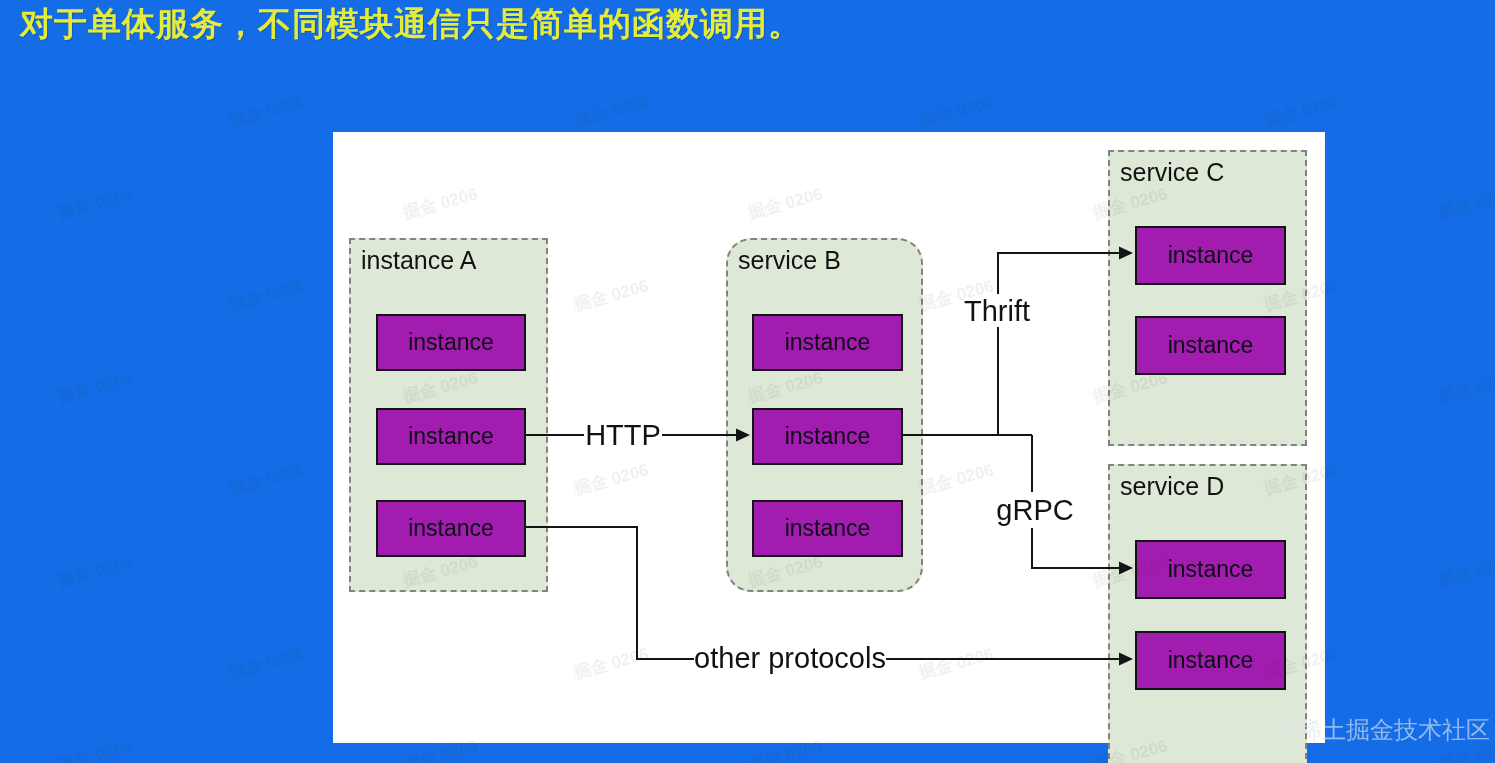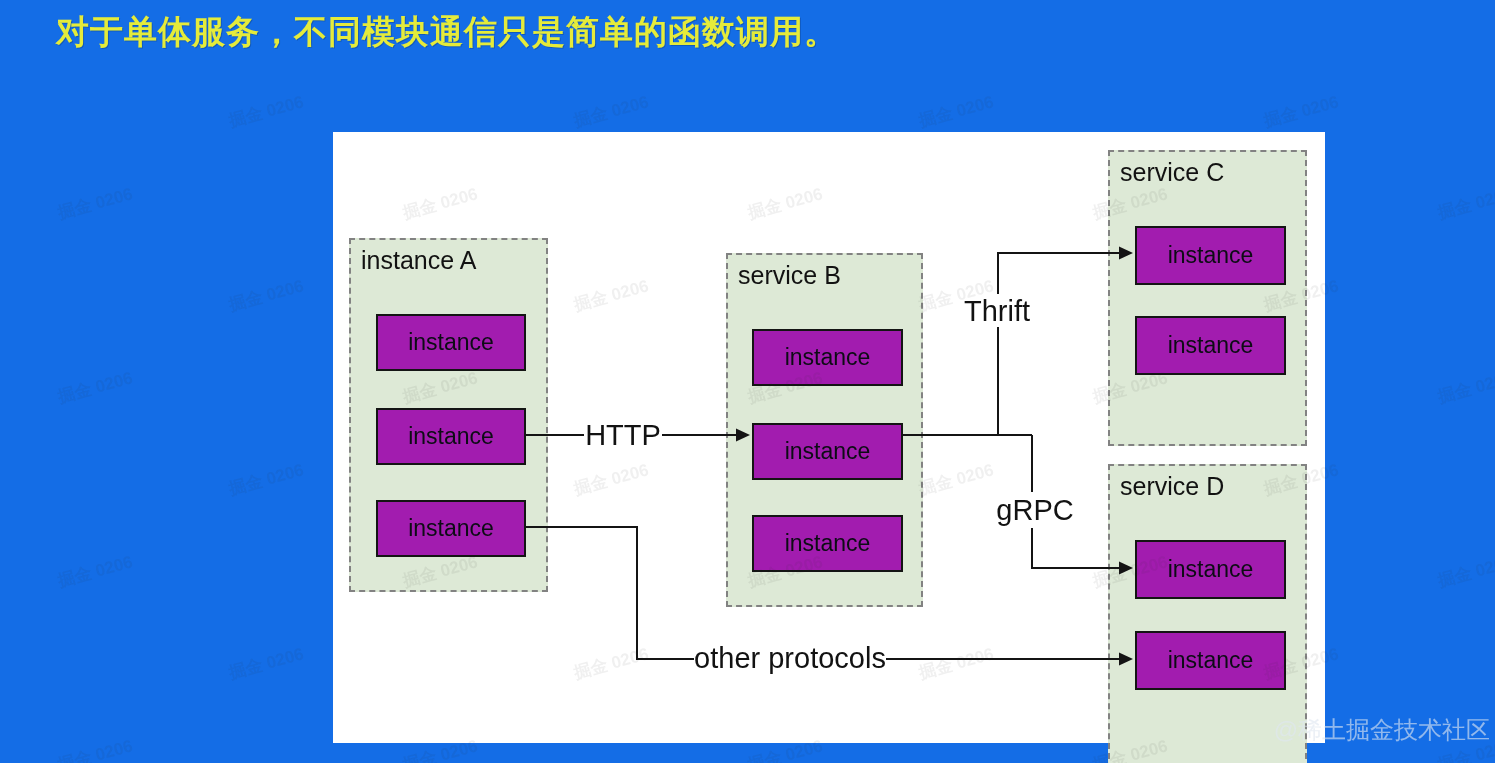--- a/index.html
+++ b/index.html
@@ -3,21 +3,21 @@
 <meta charset="utf-8">
 <style>
   html,body{margin:0;padding:0;}
   body{
     width:1495px;height:763px;position:relative;overflow:hidden;
     background:#146de6;
     font-family:"Liberation Sans","DejaVu Sans",sans-serif;
   }
   
   .header{
-    position:absolute;left:20px;top:10px;z-index:5;margin-left:36px;
+    position:absolute;left:20px;top:2px;z-index:5;
   }
   .header .hline{
     font-size:33px;font-weight:700;line-height:44px;
     color:#e5eb3a;letter-spacing:1px;
     text-shadow:1px 1px 0 rgba(0,0,0,0.18);
     white-space:nowrap;
   }
   
   .wm-layer{position:absolute;inset:0;z-index:4;pointer-events:none;}
   .wm-tile{
@@ -47,21 +47,21 @@
   }
   .instance{
     position:absolute;
     background:#a21caf;
     border:2px solid #141414;
     box-sizing:border-box;
     display:flex;align-items:center;justify-content:center;
     font-size:23px;color:#0c0c14;
   }
   #svcA{left:16px;top:106px;width:199px;height:354px;}
-  #svcB{left:393px;top:121px;width:197px;height:354px;}
+  #svcB{left:393px;top:106px;width:197px;height:354px;border-radius:25px;}
   #svcC{left:775px;top:18px;width:199px;height:296px;}
   #svcD{left:775px;top:332px;width:199px;height:315px;}
   #svcA .instance{left:25px;width:150px;height:57px;}
   #svcB .instance{left:24px;width:151px;height:57px;}
   #svcC .instance,#svcD .instance{left:25px;width:151px;height:59px;}
   .a1{top:74px;} .a2{top:168px;} .a3{top:260px;}
   .c1{top:74px;} .c2{top:164px;}
   .d1{top:74px;} .d2{top:165px;}
   
   .connectors{position:absolute;left:0;top:0;width:992px;height:611px;z-index:2;}

